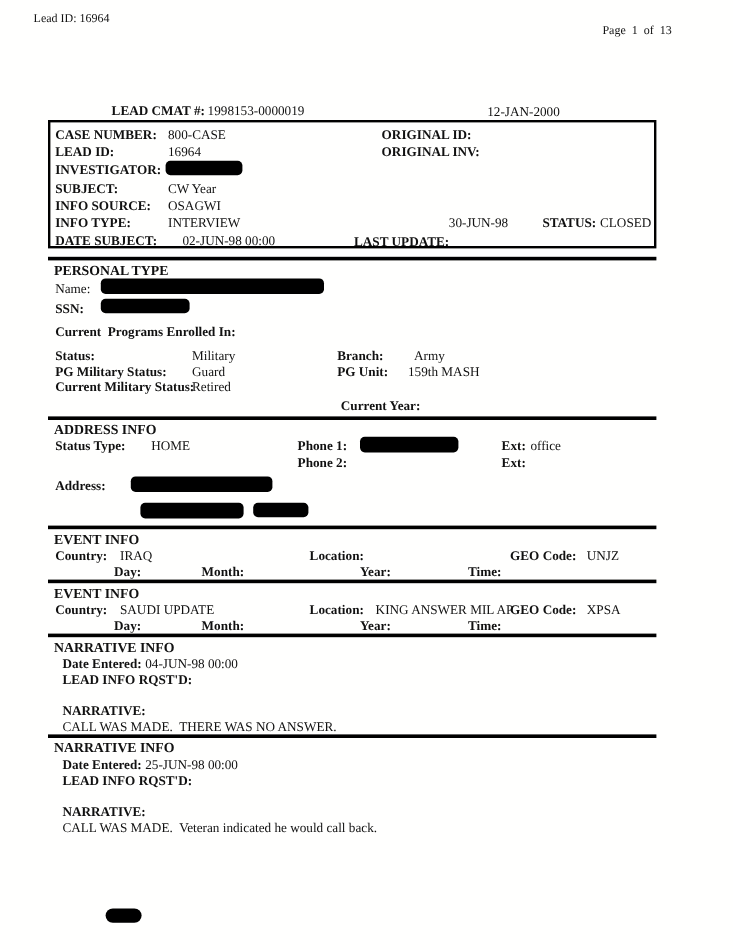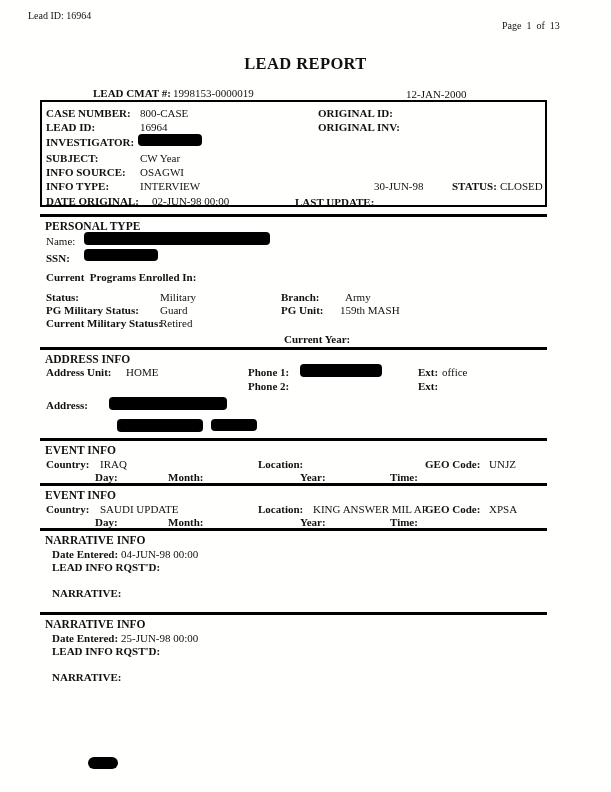--- a/index.html
+++ b/index.html
@@ -56,21 +56,20 @@
   }
 </style>
 </head>
 <body>
 
 <div class="page">
 
   <span class="t s10" style="left:28px;top:10px">Lead ID: 16964</span>
   <span class="t s10" style="left:502px;top:20px">Page  1  of  13</span>
 
-  <div class="title">LEAD REPORT</div>
 
   <span class="t b" style="left:93px;top:87px">LEAD CMAT #:</span>
   <span class="t" style="left:173px;top:87px">1998153-0000019</span>
   <span class="t" style="left:406px;top:88px">12-JAN-2000</span>
 
   <div class="box"></div>
   <span class="t b" style="left:46px;top:107px">CASE NUMBER:</span>
   <span class="t" style="left:140px;top:107px">800-CASE</span>
   <span class="t b" style="left:318px;top:107px">ORIGINAL ID:</span>
   <span class="t b" style="left:46px;top:121px">LEAD ID:</span>
@@ -81,21 +80,21 @@
   <span class="t b" style="left:46px;top:152px">SUBJECT:</span>
   <span class="t" style="left:140px;top:152px">CW Year</span>
   <span class="t b" style="left:46px;top:166px">INFO SOURCE:</span>
   <span class="t" style="left:140px;top:166px">OSAGWI</span>
   <span class="t b" style="left:46px;top:180px">INFO TYPE:</span>
   <span class="t" style="left:140px;top:180px">INTERVIEW</span>
   <span class="t b" style="left:295px;top:196px">LAST UPDATE:</span>
   <span class="t" style="left:374px;top:180px">30-JUN-98</span>
   <span class="t b" style="left:452px;top:180px">STATUS:</span>
   <span class="t" style="left:500px;top:180px">CLOSED</span>
-  <span class="t b" style="left:46px;top:195px">DATE ORIGINAL:</span>
+  <span class="t b" style="left:46px;top:195px">DATE SUBJECT:</span>
   <span class="t" style="left:152px;top:195px">02-JUN-98 00:00</span>
 
   <div class="hr" style="top:214px"></div>
   <span class="t b s12" style="left:45px;top:220px">PERSONAL TYPE</span>
   <span class="t" style="left:46px;top:235px">Name:</span>
   <div class="redact" style="left:84px;top:232px;width:186px;height:13px"></div>
   <span class="t b" style="left:46px;top:252px">SSN:</span>
   <div class="redact" style="left:84px;top:249px;width:74px;height:12px"></div>
   <span class="t b" style="left:46px;top:271px">Current  Programs Enrolled In:</span>
   <span class="t b" style="left:46px;top:291px">Status:</span>
@@ -105,21 +104,21 @@
   <span class="t b" style="left:46px;top:304px">PG Military Status:</span>
   <span class="t" style="left:160px;top:304px">Guard</span>
   <span class="t b" style="left:281px;top:304px">PG Unit:</span>
   <span class="t" style="left:340px;top:304px">159th MASH</span>
   <span class="t b" style="left:46px;top:317px">Current Military Status:</span>
   <span class="t" style="left:160px;top:317px">Retired</span>
   <span class="t b" style="left:284px;top:333px">Current Year:</span>
 
   <div class="hr" style="top:347px"></div>
   <span class="t b s12" style="left:45px;top:353px">ADDRESS INFO</span>
-  <span class="t b" style="left:46px;top:366px">Address Unit:</span>
+  <span class="t b" style="left:46px;top:366px">Status Type:</span>
   <span class="t" style="left:126px;top:366px">HOME</span>
   <span class="t b" style="left:248px;top:366px">Phone 1:</span>
   <div class="redact" style="left:300px;top:364px;width:82px;height:13px"></div>
   <span class="t b" style="left:418px;top:366px">Ext:</span>
   <span class="t" style="left:442px;top:366px">office</span>
   <span class="t b" style="left:248px;top:380px">Phone 2:</span>
   <span class="t b" style="left:418px;top:380px">Ext:</span>
   <span class="t b" style="left:46px;top:399px">Address:</span>
   <div class="redact" style="left:109px;top:397px;width:118px;height:13px"></div>
   <div class="redact" style="left:117px;top:419px;width:86px;height:13px"></div>
@@ -150,23 +149,25 @@
   <span class="t b" style="left:168px;top:516px">Month:</span>
   <span class="t b" style="left:300px;top:516px">Year:</span>
   <span class="t b" style="left:390px;top:516px">Time:</span>
 
   <div class="hr" style="top:528px"></div>
   <span class="t b s12" style="left:45px;top:534px">NARRATIVE INFO</span>
   <span class="t b" style="left:52px;top:548px">Date Entered:</span>
   <span class="t" style="left:121px;top:548px">04-JUN-98 00:00</span>
   <span class="t b" style="left:52px;top:561px">LEAD INFO RQST'D:</span>
   <span class="t b" style="left:52px;top:587px">NARRATIVE:</span>
+  <span class="t" style="left:52px;top:600px">CALL WAS MADE.  THERE WAS NO ANSWER.</span>
 
   <div class="hr" style="top:612px"></div>
   <span class="t b s12" style="left:45px;top:618px">NARRATIVE INFO</span>
   <span class="t b" style="left:52px;top:632px">Date Entered:</span>
   <span class="t" style="left:121px;top:632px">25-JUN-98 00:00</span>
   <span class="t b" style="left:52px;top:645px">LEAD INFO RQST'D:</span>
   <span class="t b" style="left:52px;top:671px">NARRATIVE:</span>
+  <span class="t" style="left:52px;top:684px">CALL WAS MADE.  Veteran indicated he would call back.</span>
 
   <div class="redact" style="left:88px;top:757px;width:30px;height:12px;border-radius:6px"></div>
 
 </div>
 
 </body></html>

